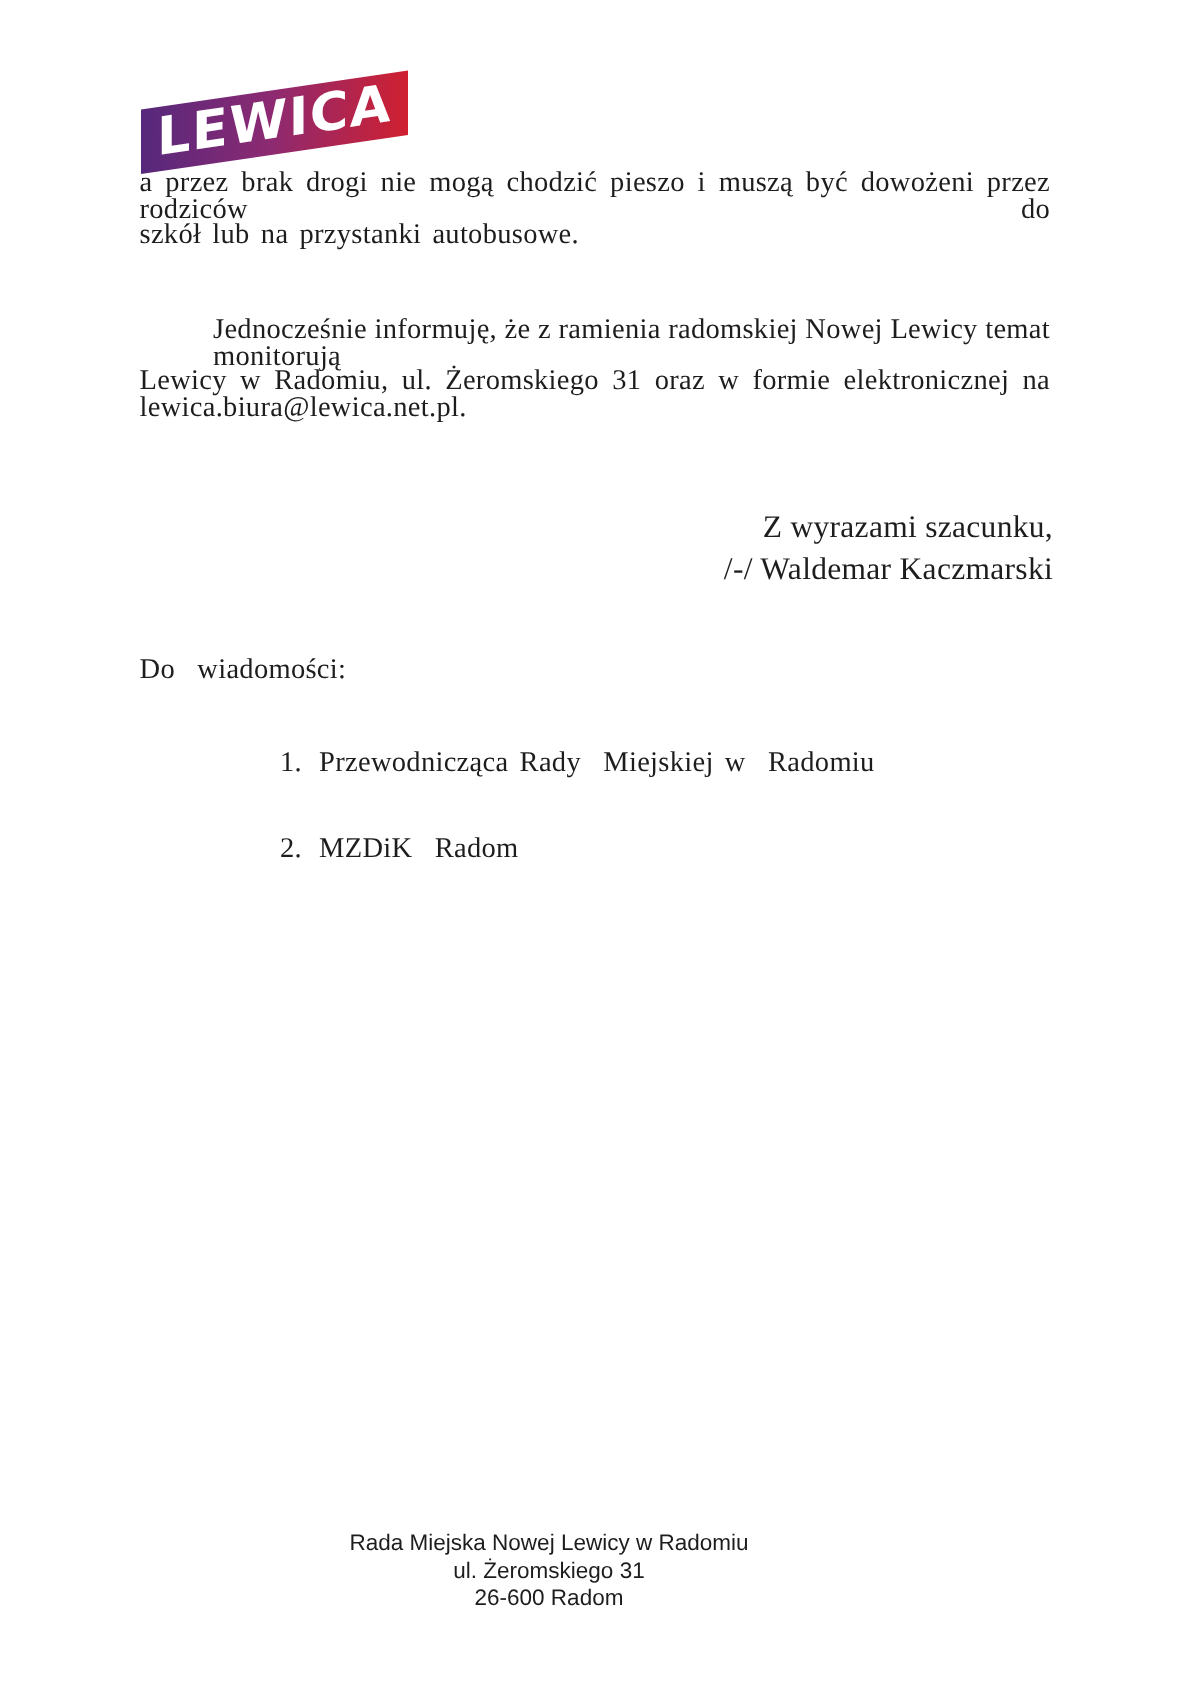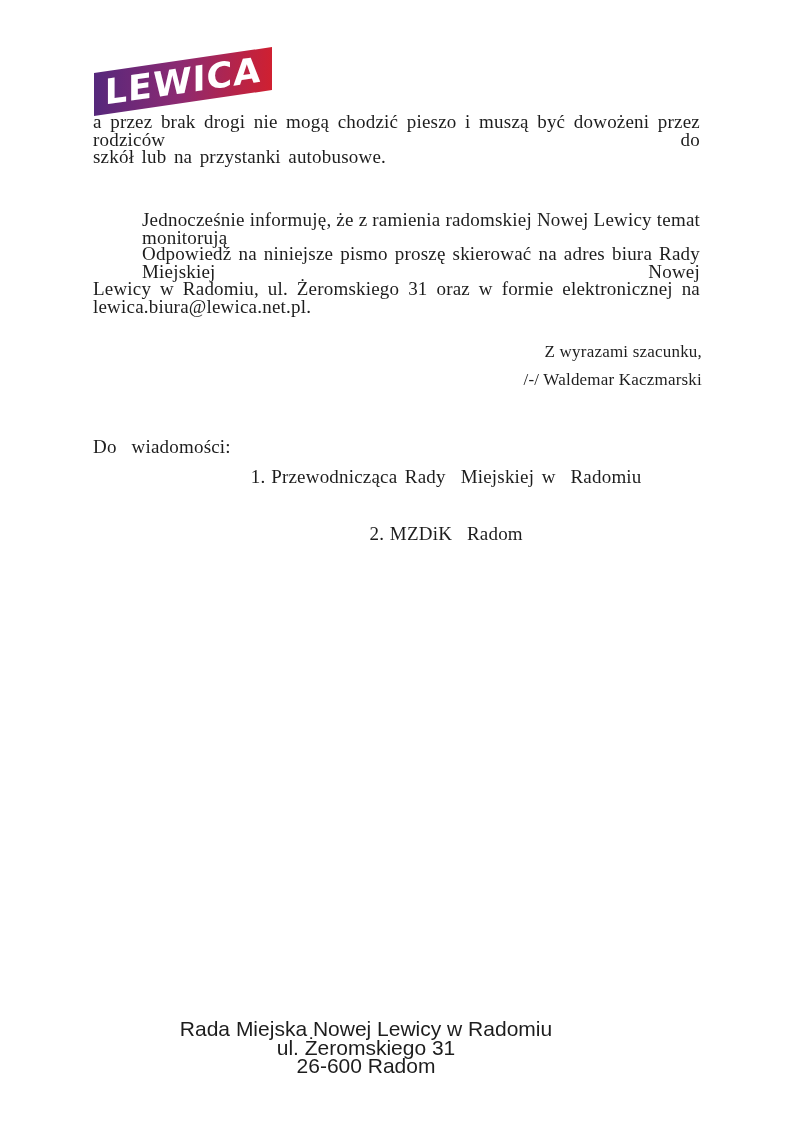--- a/index.html
+++ b/index.html
@@ -27,34 +27,34 @@
   }
   .jline { text-align:justify; text-align-last:justify; word-spacing:0; }
   .indent { padding-left:49px; }
   .lastline { white-space:pre-wrap; }
 
   .p1 { top:113px; }
   .p2 { top:211px; }
   .p3 { top:245px; }
 
   .sig {
-    position:absolute; right:92px; font-size:17px; letter-spacing:0.2px;
+    position:absolute; right:92px; font-size:21px; letter-spacing:0.2px;
     line-height:17.5px; text-align:right;
   }
   .sig-closing { top:343px; }
   .sig-name    { top:371px; }
 
   .cc-head { top:438px; white-space:pre-wrap; }
-  .cc-list { top:448px; line-height:19px;text-align:center; }
+  .cc-list { top:480px; line-height:19px; }
   .cc-item { padding-left:49px; white-space:pre-wrap; }
   .cc-num  { display:inline-block; width:26px; }
 
   .footer {
     position:absolute; left:0; top:1020px; width:732px; text-align:center;
-    font-family:"Liberation Sans", sans-serif; font-size:21px;
+    font-family:"Liberation Sans", sans-serif; font-size:15px;
     line-height:18.5px; color:#1d1d1d;
   }
 </style>
 </head>
 <body>
 
 <div class="page" style="color: rgb(29, 29, 29);">
 
   <div class="logo" style="background: linear-gradient(92deg, rgb(85, 40, 124) 0%, rgb(140, 42, 114) 48%, rgb(208, 32, 48) 100%);">
     <span class="logo-text" style="color: rgb(255, 255, 255);">LEWICA</span>
@@ -63,21 +63,20 @@
   <div class="tb p1">
     <div class="jline">a przez brak drogi nie mogą chodzić pieszo i muszą być dowożeni przez rodziców do</div>
     <div class="lastline">szkół lub na przystanki autobusowe.</div>
   </div>
 
   <div class="tb p2">
     <div class="jline indent">Jednocześnie informuję, że z ramienia radomskiej Nowej Lewicy temat monitorują</div>
   </div>
 
   <div class="tb p3">
-    <div class="jline indent">Odpowiedź na niniejsze pismo proszę skierować na adres biura Rady Miejskiej Nowej</div>
     <div class="jline">Lewicy w Radomiu, ul. Żeromskiego 31 oraz w formie elektronicznej na</div>
     <div class="lastline">lewica.biura@lewica.net.pl.</div>
   </div>
 
   <div class="sig sig-closing">Z wyrazami szacunku,</div>
   <div class="sig sig-name">/-/ Waldemar Kaczmarski</div>
 
   <div class="tb cc-head">Do  wiadomości:</div>
 
   <div class="tb cc-list">

